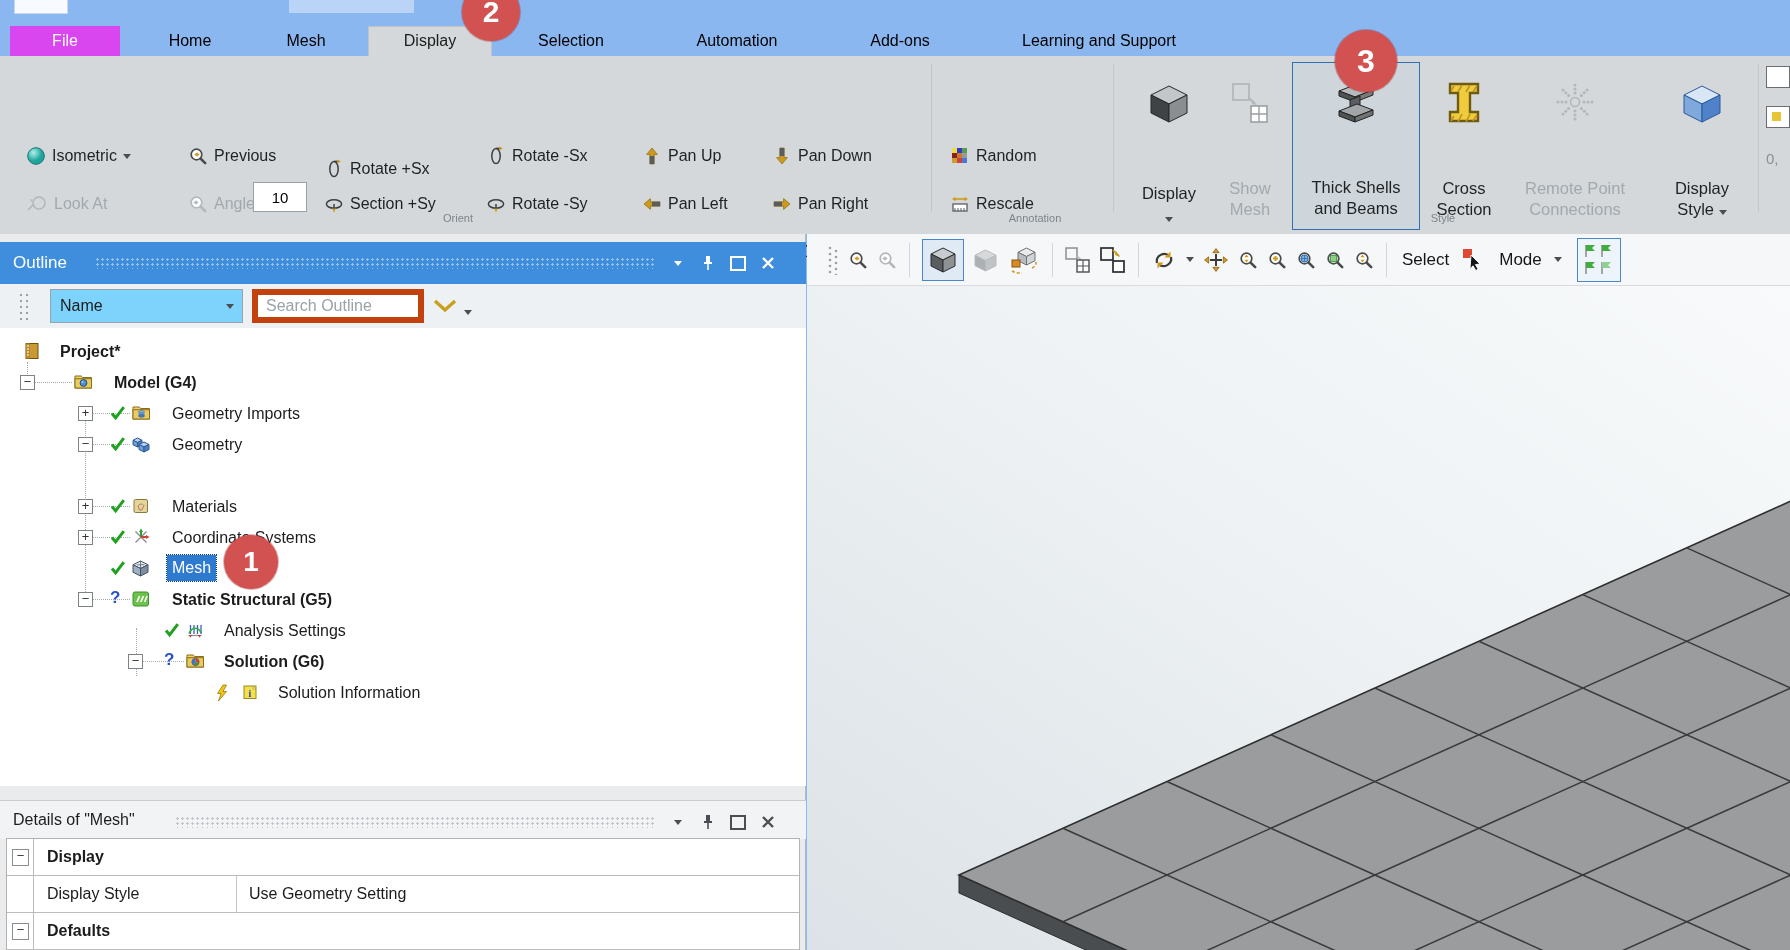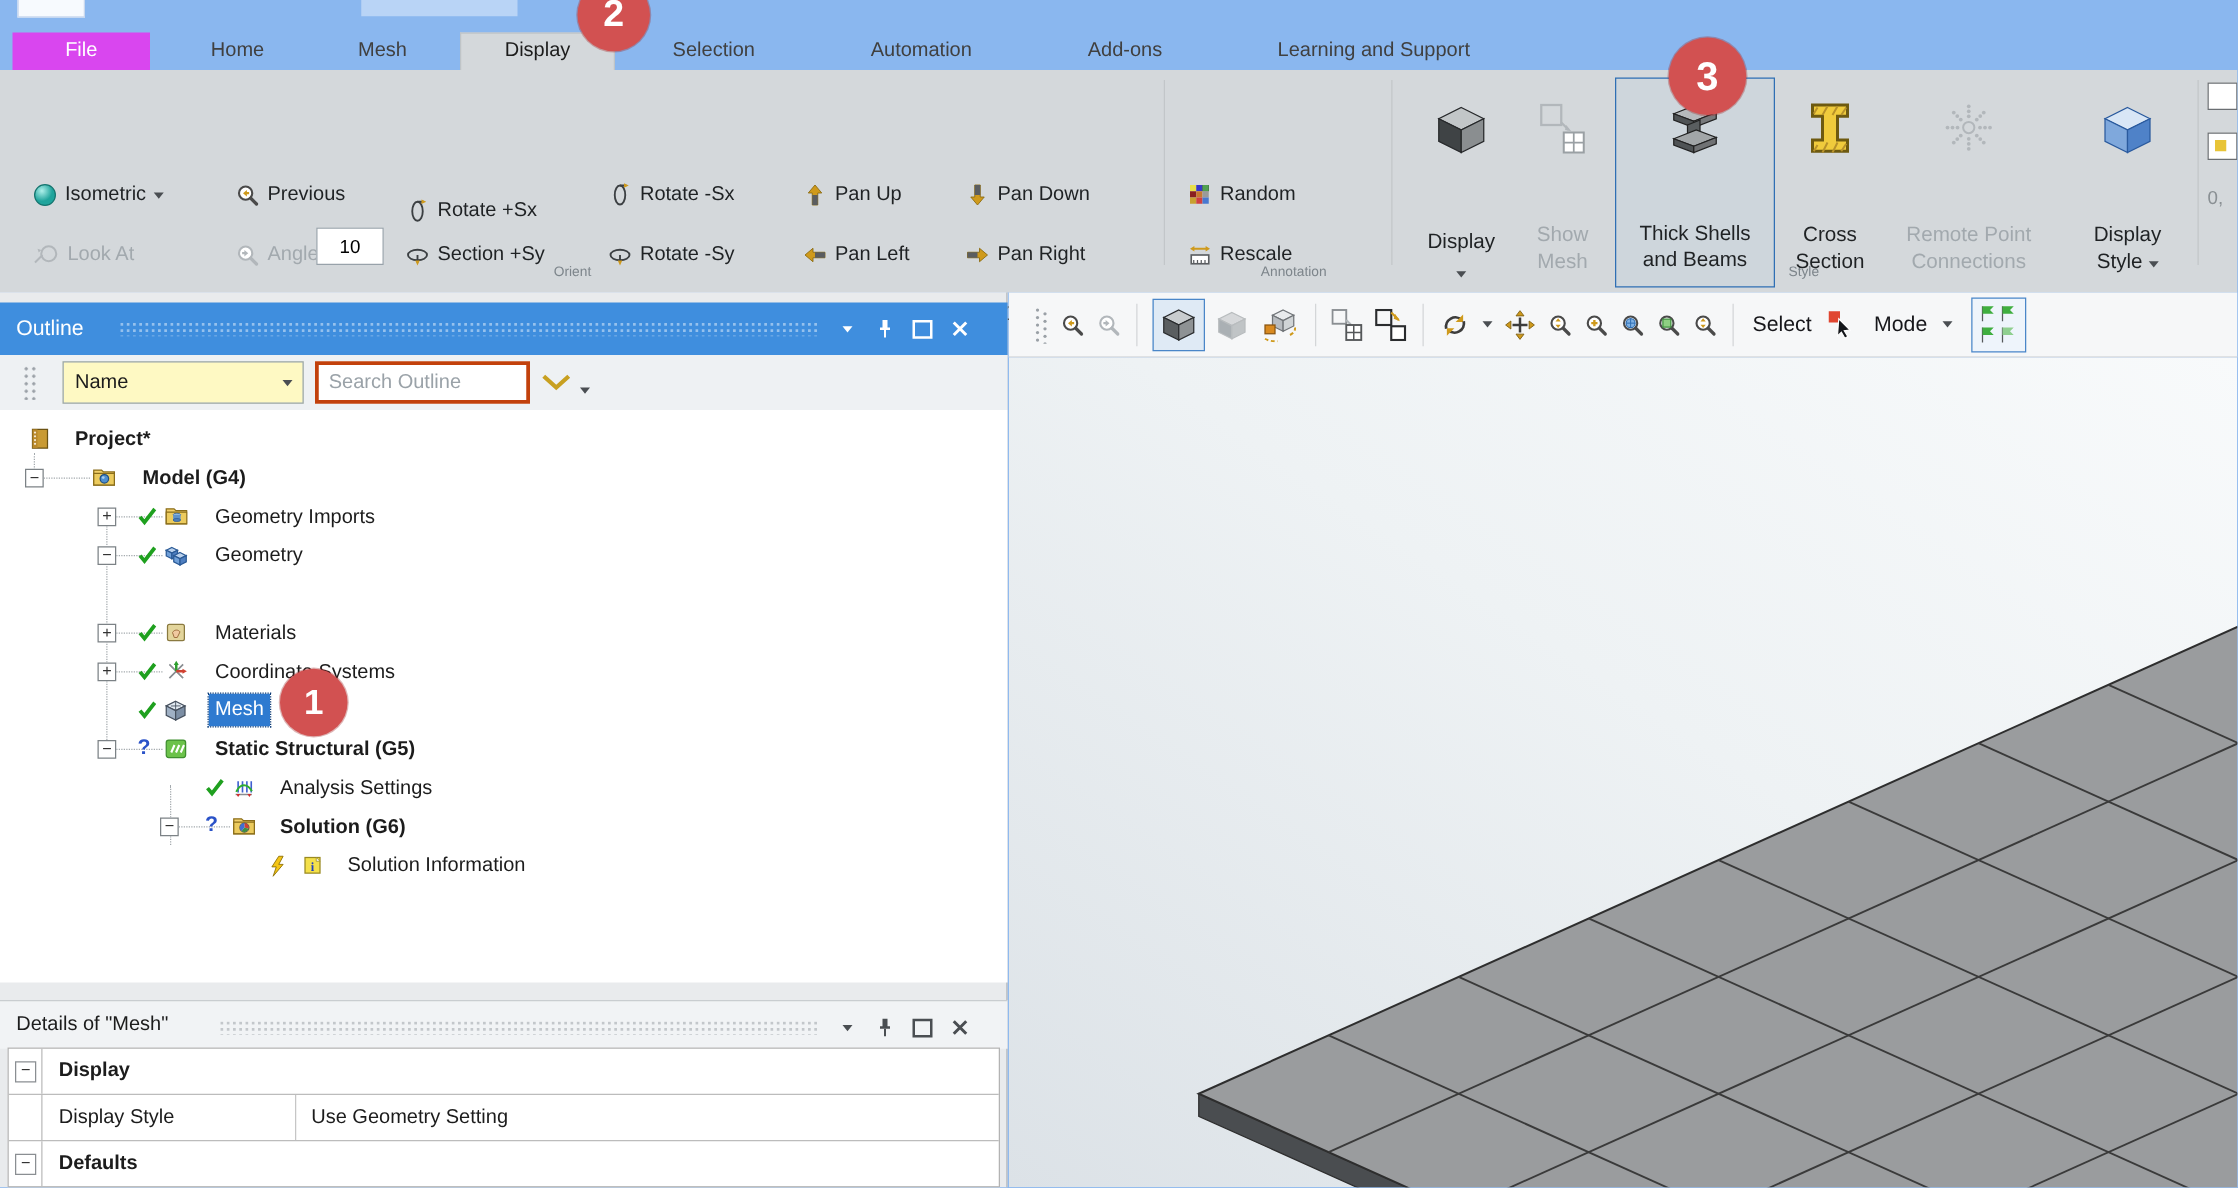--- a/index.html
+++ b/index.html
@@ -5,21 +5,21 @@
   html,body{margin:0;padding:0;background:#8ab7ef;}
   #app{position:relative;width:1790px;height:950px;overflow:hidden;
        font-family:"Liberation Sans",sans-serif;color:#1c1c1c;
        -webkit-font-smoothing:antialiased;}
   
   #titlebar{position:absolute;left:0;top:0;width:100%;height:26px;background:#8ab7ef;}
   #qat-partial{position:absolute;left:14px;top:0;width:52px;height:13px;background:#f7fafe;border:1px solid #c9d8ee;border-top:none;}
   #ctx-highlight{position:absolute;left:289px;top:0;width:125px;height:13px;background:#b9d4f6;}
   
   #tabs{position:absolute;left:0;top:26px;width:100%;height:30px;background:#8ab7ef;font-size:16px;}
-  .tab{position:absolute;top:0;height:30px;line-height:30px;transform:translateX(-50%);color:#404040;cursor:default;white-space:nowrap;}
+  .tab{position:absolute;top:0;height:30px;line-height:30px;transform:translateX(-50%);color:#000000;cursor:default;white-space:nowrap;}
   #tab-file{position:absolute;left:10px;top:0;width:110px;height:30px;background:#d946ef;color:#fff;text-align:center;line-height:30px;transform:none;}
   #tab-display{position:absolute;left:368px;top:0;width:124px;height:30px;background:#d4d8db;border:1px solid #bfc4c7;border-bottom:none;box-sizing:border-box;text-align:center;line-height:28px;transform:none;}
   
   #ribbon{position:absolute;left:0;top:56px;width:100%;height:178px;background:#d4d8db;}
   .rbtn{position:absolute;height:40px;display:flex;align-items:center;gap:6px;font-size:16px;white-space:nowrap;}
   .rbtn .lbl{color:#1f2224;} .rbtn.disabled .lbl{color:#a2a9ae;}
   .rbtn svg{flex:0 0 auto;}
   .grouplabel{position:absolute;top:156px;transform:translateX(-50%);font-size:11px;color:#7d858b;}
   .vsep{position:absolute;top:8px;height:148px;width:1px;background:#c2c6c9;}
   .caret{display:inline-block;width:0;height:0;border-left:4px solid transparent;border-right:4px solid transparent;border-top:5px solid #4a4e52;}
@@ -33,23 +33,23 @@
   
   #leftpanel{position:absolute;left:0;top:234px;width:806px;height:716px;background:#e9ebed;border-right:1px solid #b6babd;box-sizing:border-box;}
   #outline-header{position:absolute;left:0;top:8px;width:806px;height:42px;background:#3f8ede;color:#fff;}
   #outline-header .ptitle, #details-header .ptitle{position:absolute;left:13px;top:0;height:42px;line-height:42px;font-size:17px;}
   .dotstrip{position:absolute;top:15px;height:12px;background-image:radial-gradient(rgba(255,255,255,.45) 1px,transparent 1.4px);background-size:5px 5px;}
   .dotstrip.dark{background-image:radial-gradient(#c3c7cb 1px,transparent 1.4px);}
   .hicons{position:absolute;top:0;height:42px;display:flex;align-items:center;gap:14px;}
   .hicon{width:16px;height:16px;display:flex;align-items:center;justify-content:center;}
   #filter-row{position:absolute;left:0;top:50px;width:806px;height:44px;background:#eef1f3;}
   #drag-dots{position:absolute;left:18px;top:8px;width:12px;height:28px;background-image:radial-gradient(#9aa0a6 1.1px,transparent 1.4px);background-size:6px 6px;}
-  #name-combo{position:absolute;left:50px;top:5px;width:193px;height:34px;background:#fef9c3;border:1px solid #96a4ae;box-sizing:border-box;font-size:16px;line-height:32px;padding-left:9px;}
+  #name-combo{position:absolute;left:50px;top:5px;width:193px;height:34px;background:#7dd3fc;border:1px solid #96a4ae;box-sizing:border-box;font-size:16px;line-height:32px;padding-left:9px;}
   #name-combo .caret{position:absolute;right:8px;top:14px;}
-  #search-box{position:absolute;left:252px;top:5px;width:172px;height:34px;border:3px solid #c2410c;box-sizing:border-box;font-size:16px;padding-left:8px;font-family:"Liberation Sans",sans-serif;color:#a21caf;}
+  #search-box{position:absolute;left:252px;top:5px;width:172px;height:34px;border:6px solid #c2410c;box-sizing:border-box;font-size:16px;padding-left:8px;font-family:"Liberation Sans",sans-serif;color:#a21caf;}
   #search-box::placeholder{color:#9aa2a8;}
   #tree{position:absolute;left:0;top:94px;width:806px;height:458px;background:#fff;}
   .trow{position:absolute;left:0;width:100%;height:31px;}
   .trow .tlabel{position:absolute;top:0;height:31px;line-height:31px;font-size:16px;white-space:nowrap;}
   .trow .tlabel.bold{font-weight:bold;}
   .trow .tlabel.selected{background:#2e7ad0;color:#fff;padding:0 5px;outline:1px dotted #0e3d77;height:26px;line-height:26px;top:2px;}
   .expand{position:absolute;width:15px;height:15px;top:8px;background:#fff;border:1px solid #7c8286;box-sizing:border-box;font-size:13px;line-height:12px;text-align:center;color:#333;}
   .conn{position:absolute;top:15px;height:1px;border-top:1px dotted #a3a9ad;}
   .vconn{position:absolute;width:1px;border-left:1px dotted #a3a9ad;}
   .sicon{position:absolute;top:7px;}

